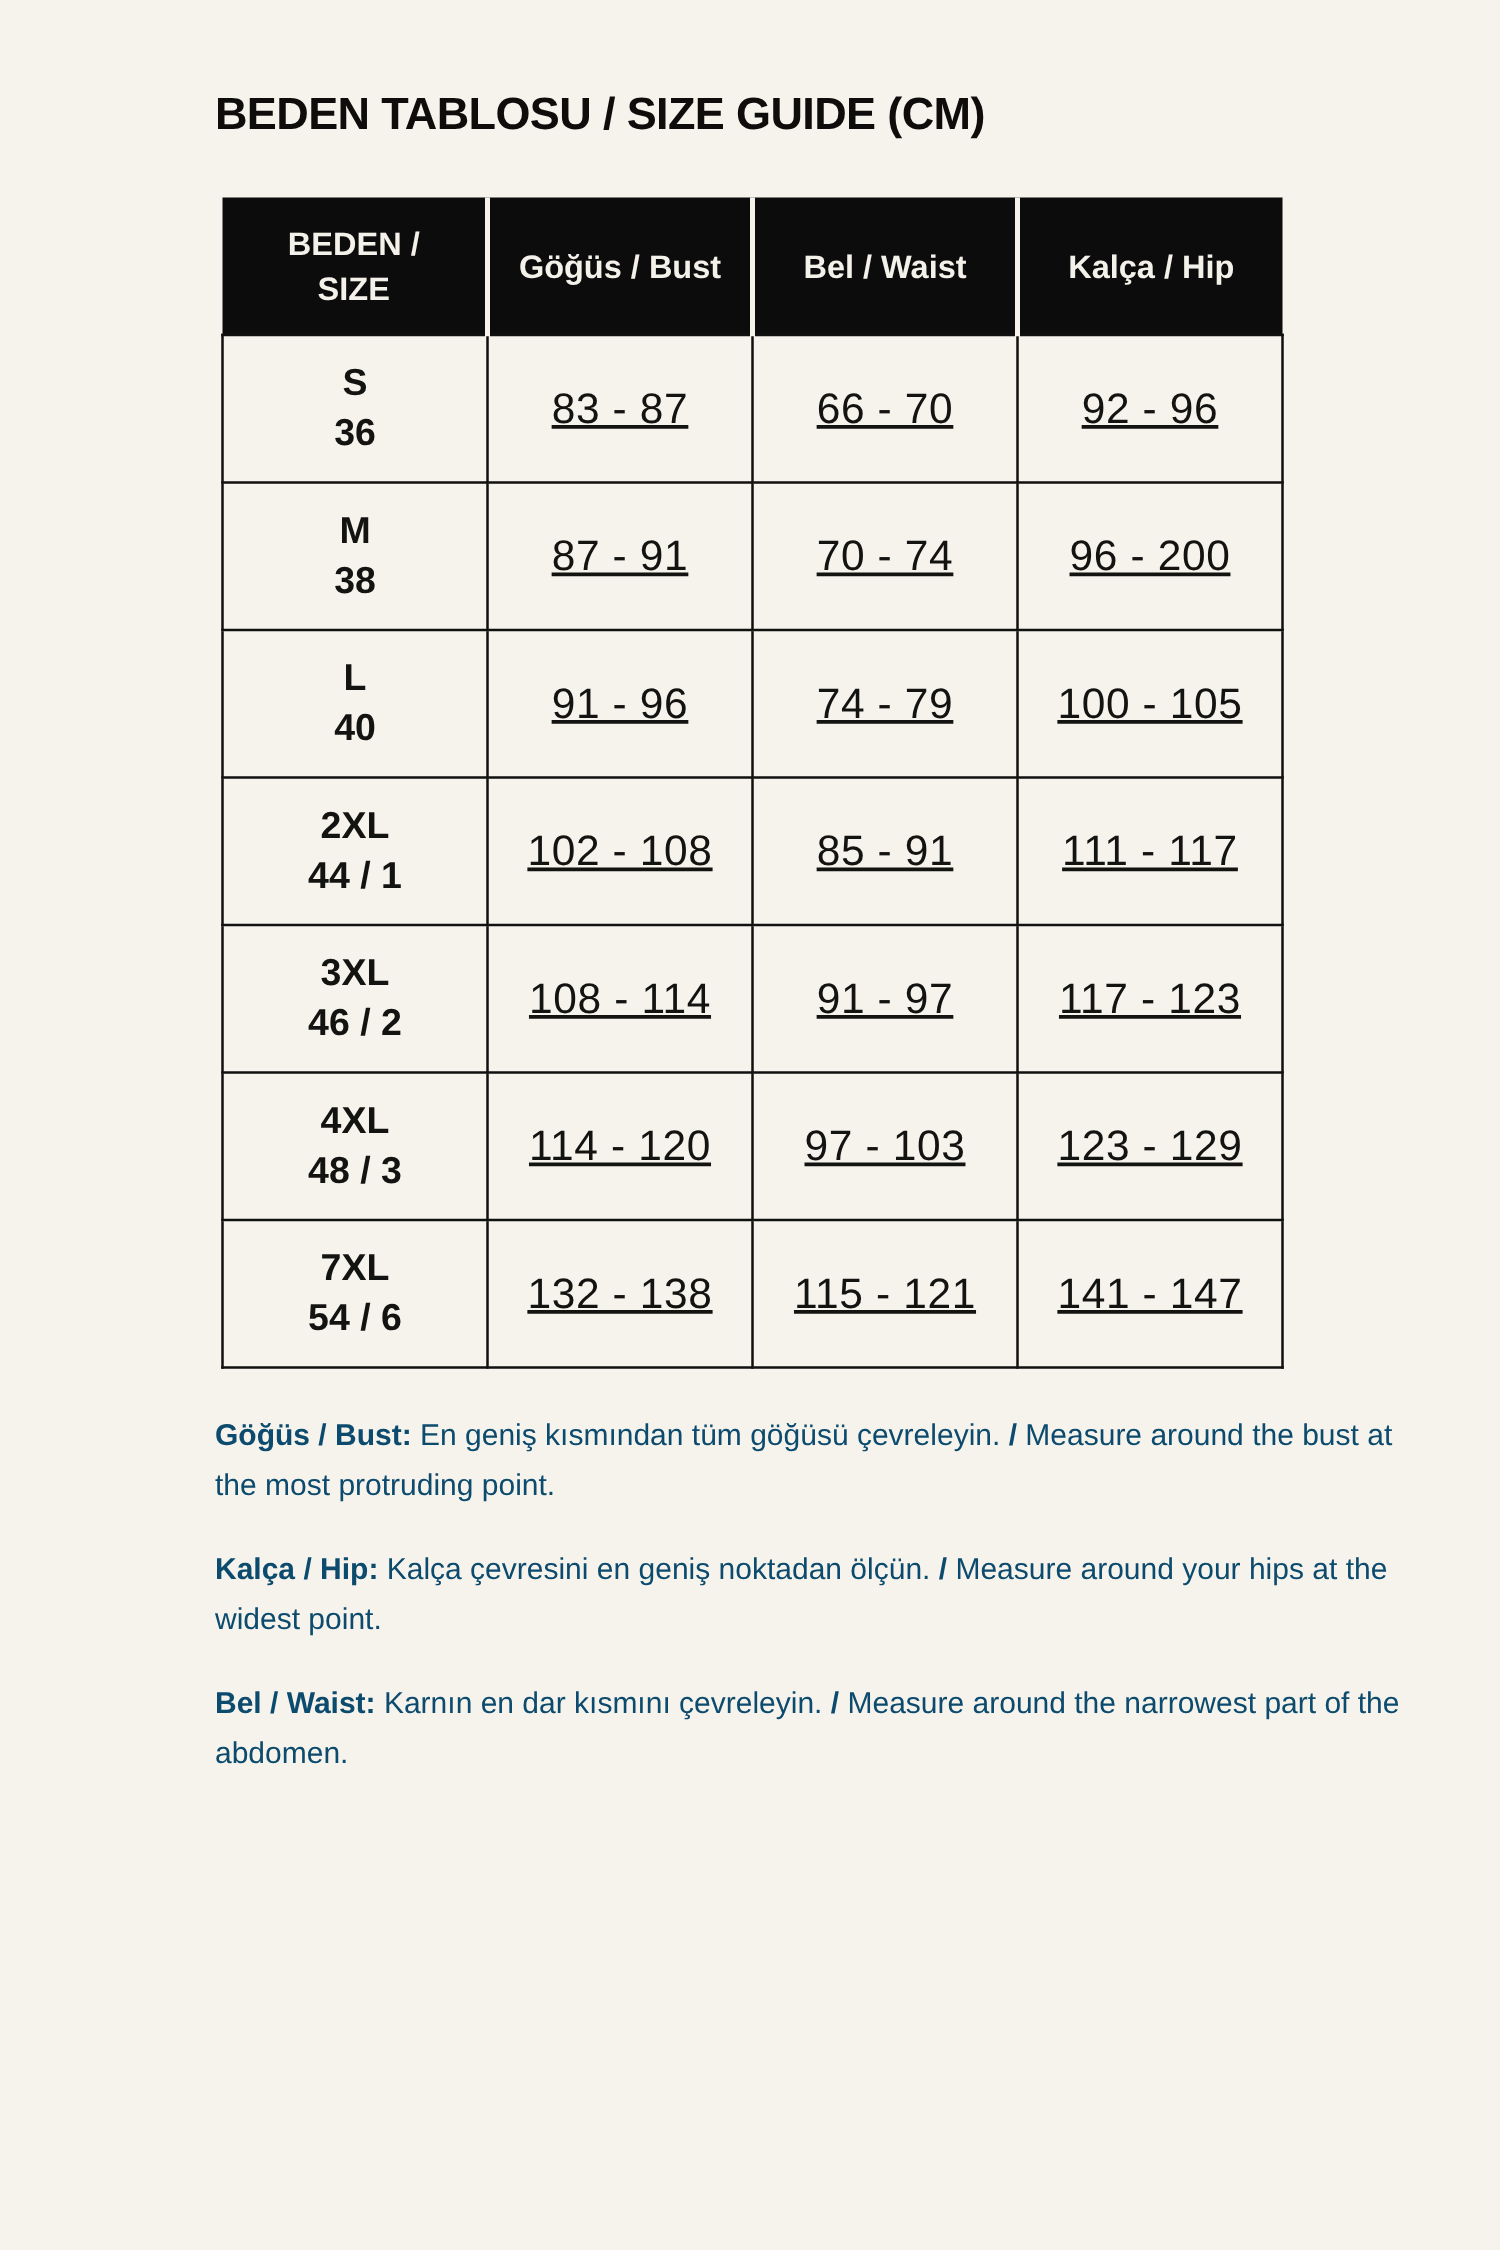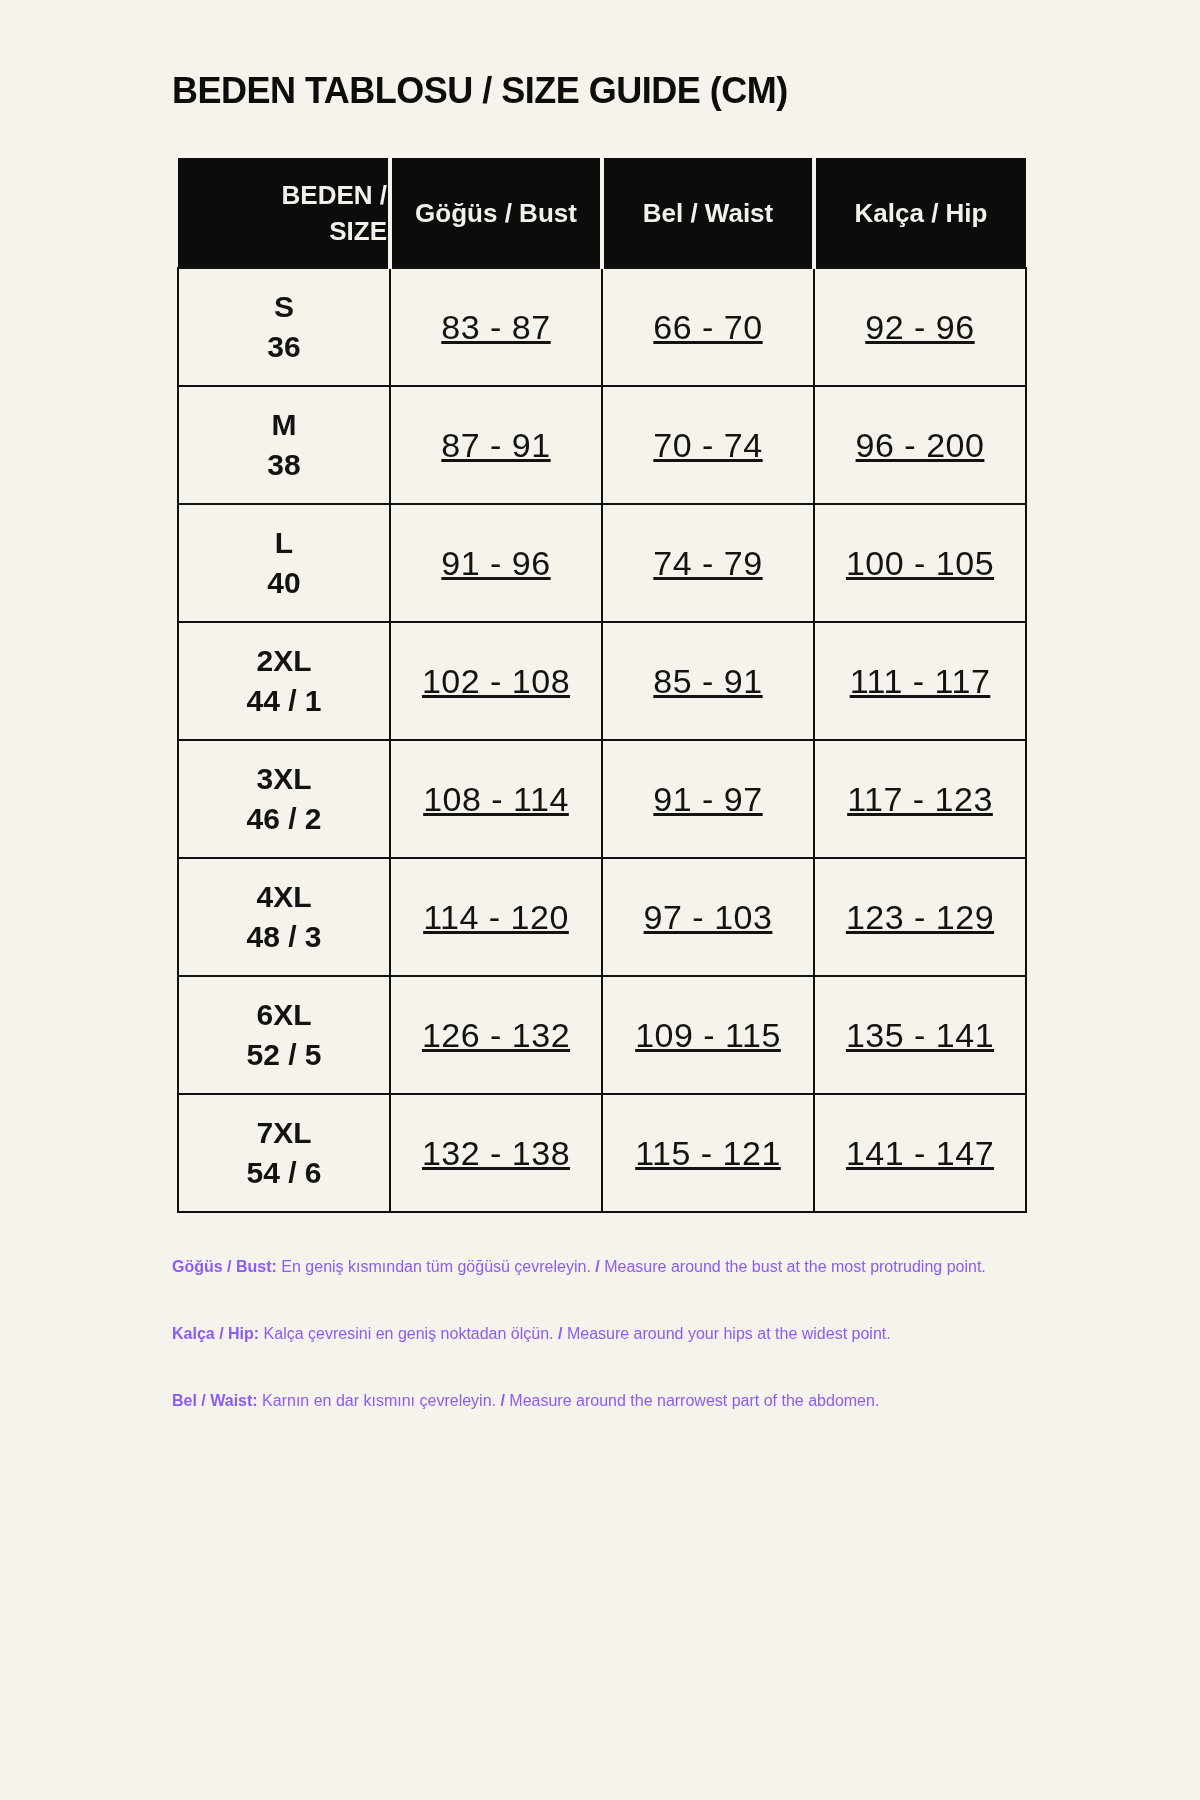--- a/index.html
+++ b/index.html
@@ -35,42 +35,42 @@
   thead th{
     background:var(--header-bg);
     color:var(--header-ink);
     height:110px;
     font-size:26px; font-weight:700; line-height:36px;
     text-align:center; vertical-align:middle;
     border:0;
   }
   thead th + th{ border-left:4px solid var(--cream); }
   thead th.col-size{
-    text-align:right; 
+    text-align:center; 
     white-space:pre-line;
   }
 
   tbody th, tbody td{
     height:118px;
     border:2px solid var(--line);
     text-align:center; vertical-align:middle;
     background:var(--cream);
   }
   tbody th{
     font-size:30px; font-weight:700; line-height:40px;
     white-space:pre-line;
   }
   tbody td{
     font-size:34px; font-weight:400; letter-spacing:0.5px;text-decoration:underline;
   }
 
   .notes{ margin:34px 0 0 0; max-width:960px; }
   .note{
     margin:0 0 27px 0;
-    font-size:16px; line-height:40px; color:#8b5cf6;
+    font-size:24px; line-height:40px; color:#0c4a6e;
   }
   .note b{ font-weight:700; }
 </style>
 </head>
 <body>
 
 <main class="page">
 
   <h1 class="page-title">BEDEN TABLOSU / SIZE GUIDE (CM)</h1>
 
@@ -127,27 +127,20 @@
         <td>117 - 123</td>
       </tr>
       <tr>
         <th>4XL
 48 / 3</th>
         <td>114 - 120</td>
         <td>97 - 103</td>
         <td>123 - 129</td>
       </tr>
       <tr>
-        <th>6XL
-52 / 5</th>
-        <td>126 - 132</td>
-        <td>109 - 115</td>
-        <td>135 - 141</td>
-      </tr>
-      <tr>
         <th>7XL
 54 / 6</th>
         <td>132 - 138</td>
         <td>115 - 121</td>
         <td>141 - 147</td>
       </tr>
     </tbody>
   </table>
 
   <section class="notes">

